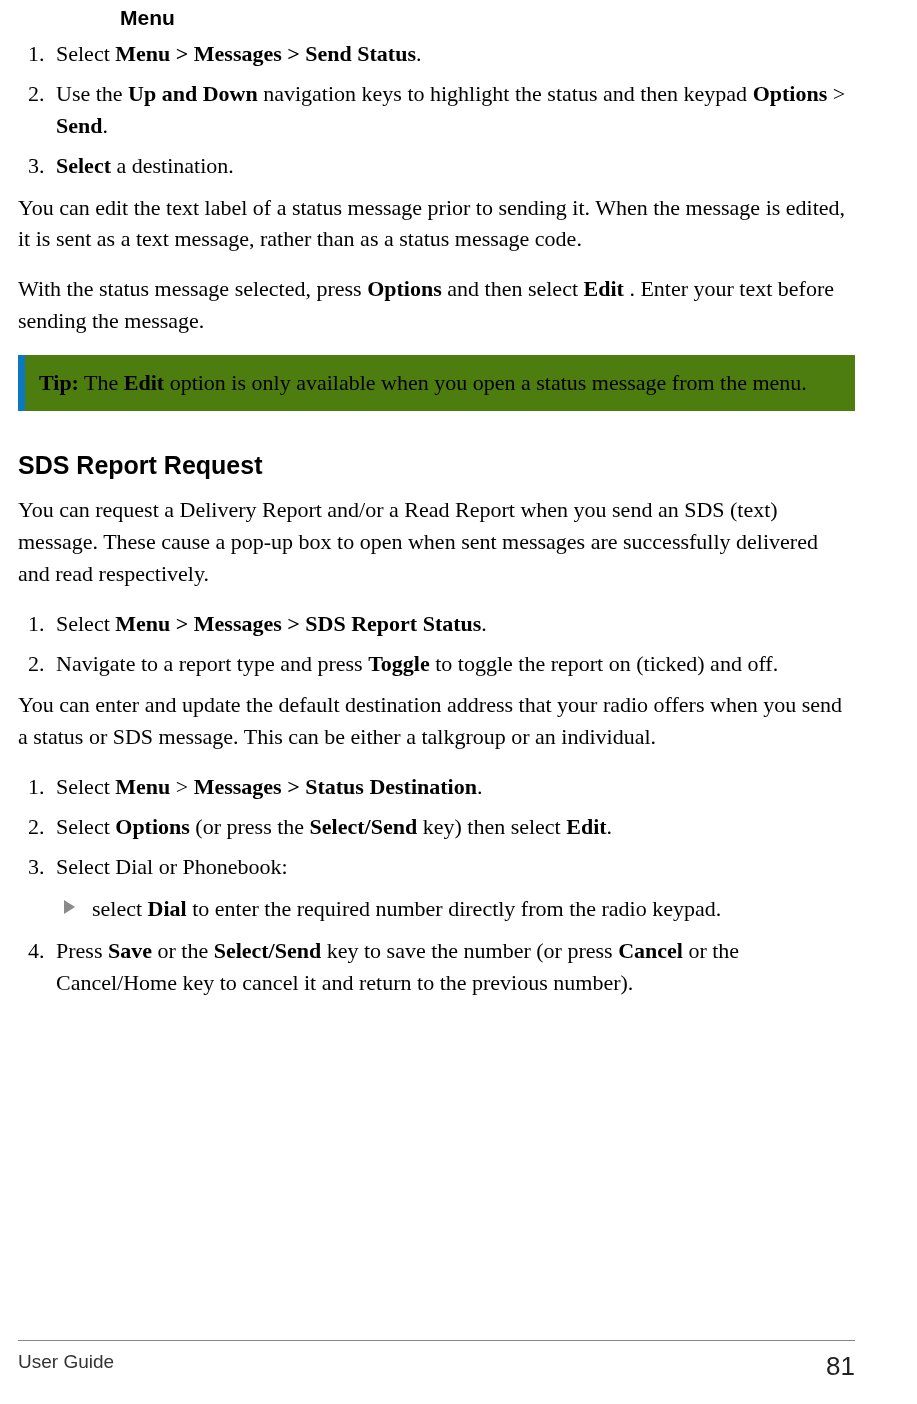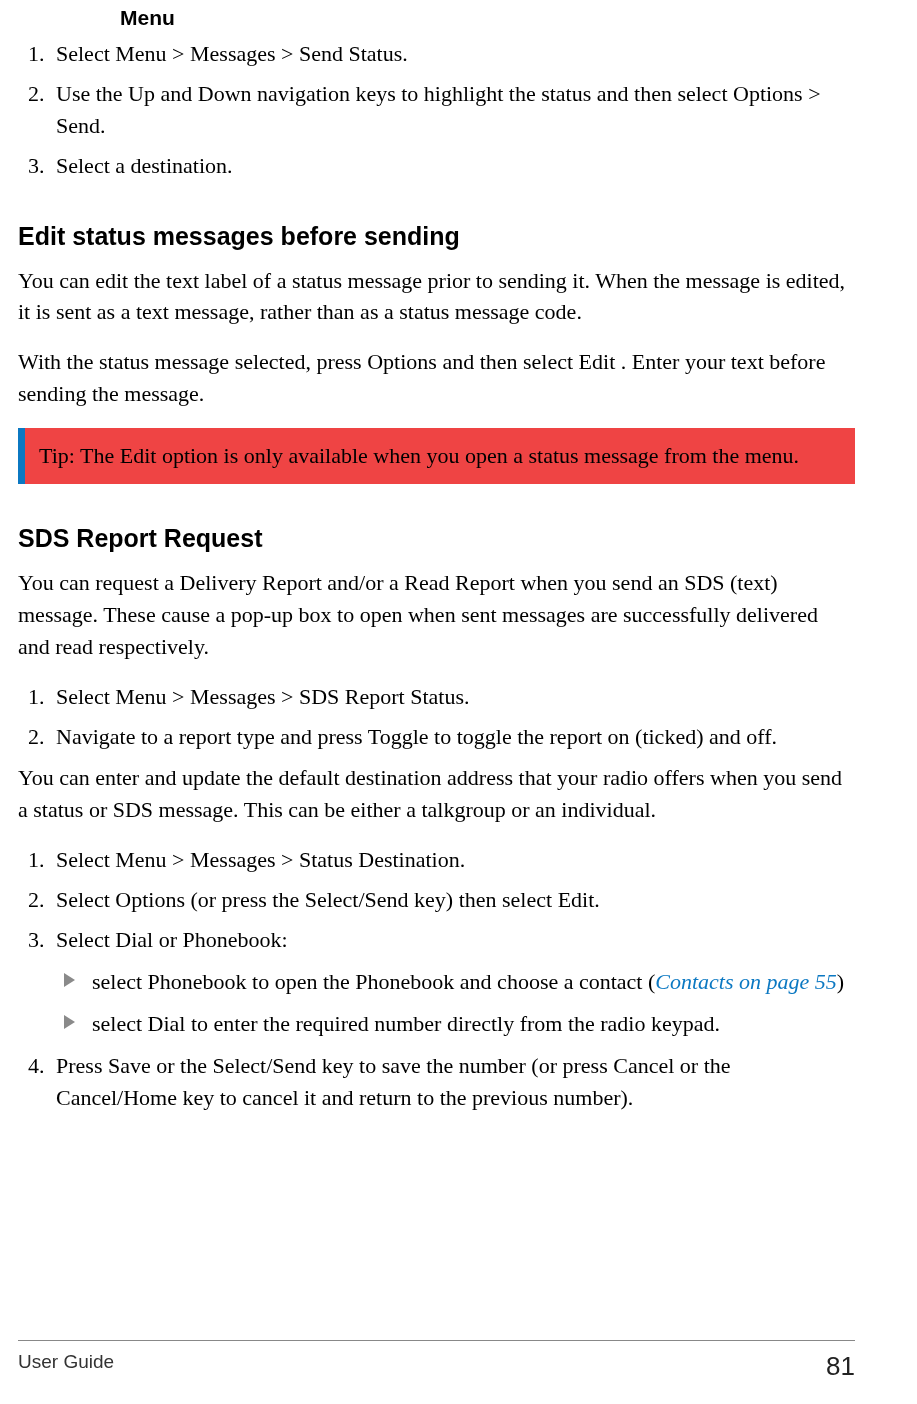--- a/index.html
+++ b/index.html
@@ -41,21 +41,21 @@
     font-size: 22px;
     line-height: 1.45;
     padding-left: 32px;
     margin: 8px 0 10px 0;
   }
   ol.steps > li {
     padding-left: 6px;
     margin-bottom: 8px;
   }
   .tip {
-    background: #ef4444;
+    background: #4d7c0f;
     border-left: 7px solid #0b78c2;
     padding: 12px 16px 12px 14px;
     font-size: 22px;
     line-height: 1.45;
     margin: 16px 0 8px 0;
   }
   ul.arrows {
     list-style: none;
     padding-left: 32px;
     margin: 10px 0 10px 0;
@@ -94,42 +94,41 @@
   .footer .ftitle {
     font-size: 19px;
     color: #333;
   }
   .footer .fpage {
     float: right;
     font-size: 26px;
     color: #222;
     font-family: "Trebuchet MS", Arial, sans-serif;
   }
-  b { font-weight: normal; }
+  b { font-weight: bold; }
 </style>
 </head>
 <body>
 
 <div class="page">
 
   <h3 class="menu-word">Menu</h3>
 
   <ol class="steps body-indent">
     <li>
       <span>Select </span><b>Menu &gt; Messages &gt; Send Status</b><span>.</span>
     </li>
     <li>
-      <span>Use the </span><b>Up and Down</b><span> navigation keys to highlight the status and then select </span><b>Options</b><span> &gt; </span><b>Send</b><span>.</span>
+      <span>Use the </span><b>Up and Down</b><span> navigation keys to highlight the status and then keypad </span><b>Options</b><span> &gt; </span><b>Send</b><span>.</span>
     </li>
     <li>
       <b>Select</b><span> a destination.</span>
     </li>
   </ol>
 
-  <h2 class="section">Edit status messages before sending</h2>
   <div class="body-indent">
     <p class="body">You can edit the text label of a status message prior to sending it. When the message is edited, it is sent as a text message, rather than as a status message code.</p>
     <p class="body">
       <span>With the status message selected, press </span><b>Options</b><span> and then select </span><b>Edit</b><span> . Enter your text before sending the message.</span>
     </p>
     <div class="tip">
       <b>Tip:</b><span>  The </span><b>Edit</b><span> option is only available when you open a status message from the menu.</span>
     </div>
   </div>
 
@@ -152,23 +151,20 @@
       <li>
         <span>Select </span><b>Menu</b><span> &gt; </span><b>Messages &gt; Status Destination</b><span>.</span>
       </li>
       <li>
         <span>Select </span><b>Options</b><span> (or press the </span><b>Select/Send</b><span> key) then select </span><b>Edit</b><span>.</span>
       </li>
       <li>
         <span>Select Dial or Phonebook:</span>
         <ul class="arrows">
           <li>
-            <span>select </span><b>Phonebook</b><span> to open the Phonebook and choose a contact (</span><a class="xref" href="#">Contacts on page 55</a><span>)</span>
-          </li>
-          <li>
             <span>select </span><b>Dial</b><span> to enter the required number directly from the radio keypad.</span>
           </li>
         </ul>
       </li>
       <li>
         <span>Press </span><b>Save</b><span> or the </span><b>Select/Send</b><span> key to save the number (or press </span><b>Cancel</b><span> or the Cancel/Home key to cancel it and return to the previous number).</span>
       </li>
     </ol>
   </div>
 

